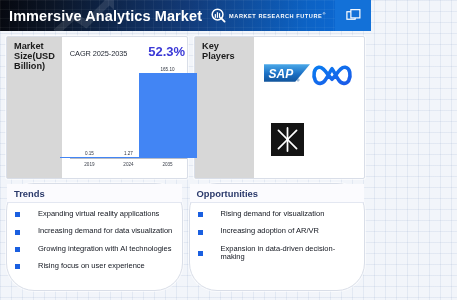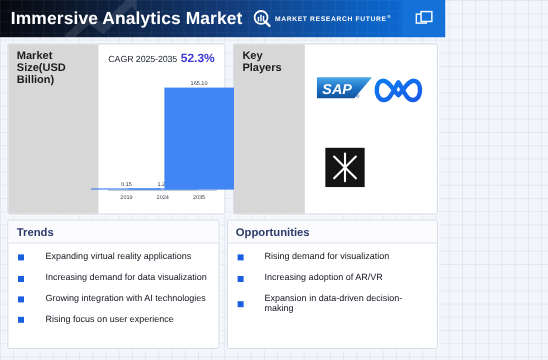--- a/index.html
+++ b/index.html
@@ -145,24 +145,24 @@
     position: relative;
     padding: 7px 8px 4px 8px;
   }
   .cagr {
     font-size: 7.4px;
     color: #1f2430;
     white-space: nowrap;
     letter-spacing: -0.1px;
   }
   .cagr-val {
-    font-size: 10px;
+    font-size: 13px;
     font-weight: bold;
     color: #3b39d6;
-    margin-left: 3px;
+    margin-left: 21px;
     letter-spacing: 0;
   }
 
   
   .chart {
     position: absolute;
     left: 8px; right: 6px;
     bottom: 4px;
     top: 26px;
   }
@@ -232,21 +232,21 @@
   
   .logo-k { width: 33px; height: 33px; display:block; }
 
   
   .row-bottom {
     display: flex;
     gap: 6px;
     padding: 4px 6px 5px 6px;
     height: 117px;
   }
-  .panel-trends, .panel-opps { flex: 1; display:flex; flex-direction:column; }
+  .panel-trends, .panel-opps { flex: 1; display:flex; flex-direction:column;border-radius:28px; }
   .bullet-body {
     flex: 1;
     padding: 7px 8px 4px 8px;
     display: flex;
     flex-direction: column;
     gap: 9px;
   }
   .bullet {
     display: flex;
     align-items: center;

